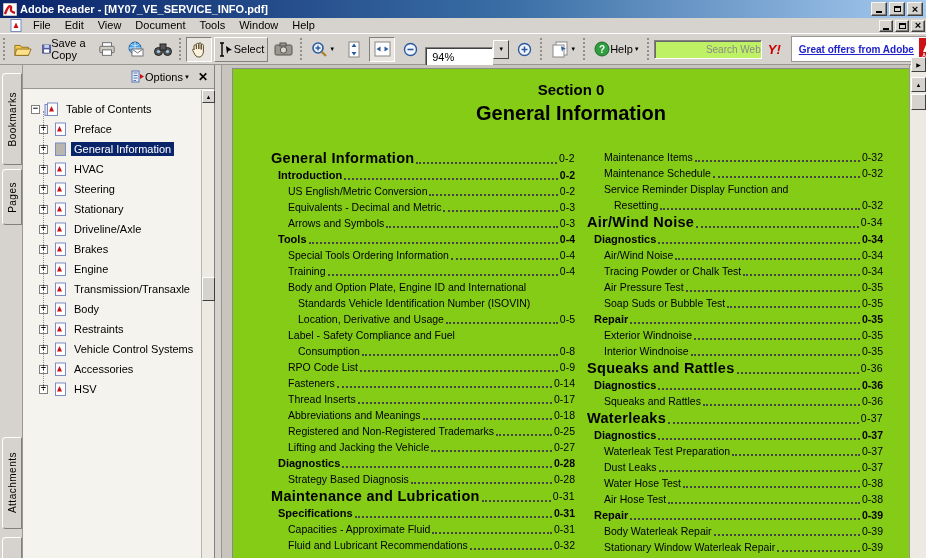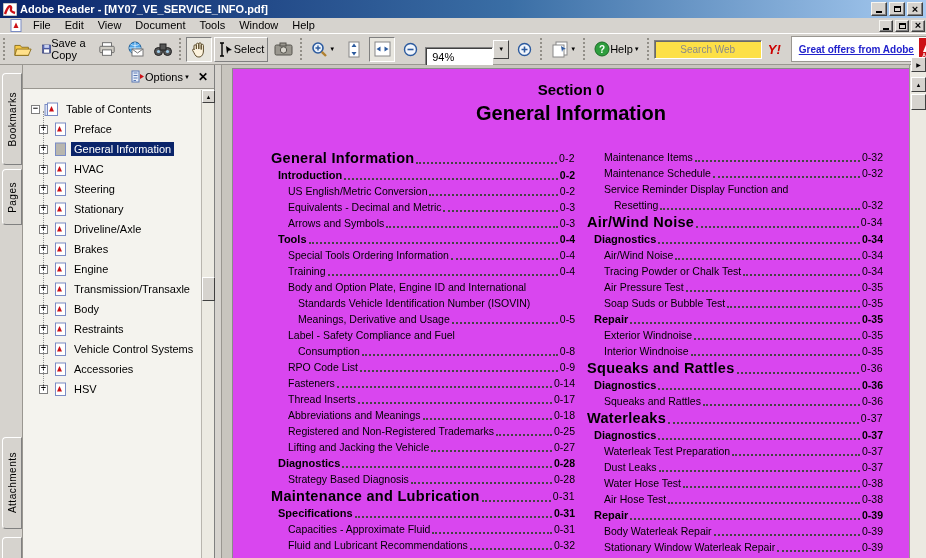--- a/index.html
+++ b/index.html
@@ -42,24 +42,24 @@
   .tbtn.raised { border-color:#fff #808080 #808080 #fff; }
   .tbtn.pressed { border-color:#808080 #fff #fff #808080; background:#e7e5de; }
   .drop-arrow { font-size:6px; color:#000; margin-left:1px; }
   .combo { display:flex; align-items:center; }
   .combo .val { width:68px; height:19px; background:#fff;
     border:1px solid; border-color:#808080 #fff #fff #808080;
     box-shadow:inset 1px 1px 0 #404040; font-size:11px; padding:3px 0 0 6px;margin-top:14px; }
   .combo .dbtn { width:16px; height:19px; background:#d6d3ce;
     border:1px solid; border-color:#fff #404040 #404040 #fff;
     display:flex; align-items:center; justify-content:center; font-size:6px; }
-  .websearch { width:108px; height:19px; background:#fde047;
+  .websearch { width:108px; height:19px; background:#bef264;
     border:1px solid; border-color:#808080 #fff #fff #808080;
     box-shadow:inset 1px 1px 0 #6a6a6a; font-size:10px; color:#7d7d7d;
-    text-align:center; font-family:"Liberation Sans",sans-serif; }
+    text-align:right; font-family:"Liberation Sans",sans-serif; }
   .websearch::placeholder { color:#8a8a8a; }
   .yahoo { color:#cc0000; font-weight:bold; font-style:italic; font-size:13px; margin:0 4px; }
   #offers { margin-left:6px; height:26px; background:#fff;
     border:1px solid #9a9791; display:flex; align-items:center; padding:1px 3px 1px 7px; }
   #offers .link { color:#2222cc; font-size:10px; font-weight:bold;
     text-decoration:underline; white-space:nowrap; }
   #offers .alogo { margin-left:5px; display:flex; flex-direction:column; align-items:center;
     background:#cc1016; width:22px; height:22px; justify-content:center; }
   #offers .alogo .aword { color:#fff; font-size:5px; font-weight:bold; }
 
@@ -97,21 +97,21 @@
     border:1px solid; border-color:#fff #404040 #404040 #fff;
     display:flex; align-items:center; justify-content:center; font-size:6px; color:#000; }
   .pnl-thumb { position:absolute; left:0; top:40%; width:13px; height:24px; background:#d6d3ce;
     border:1px solid; border-color:#fff #404040 #404040 #fff; }
 
   
   #splitter { width:7px; background:#d6d3ce; border-right:1px solid #9a9791; }
 
   
   #docpane { flex:1; background:#c8c5be; position:relative; overflow:hidden; }
-  #page { position:absolute; left:10px; top:3px; right:0; bottom:0; background:#d946ef;
+  #page { position:absolute; left:10px; top:3px; right:0; bottom:0; background:#84cc16;
     border-left:1px solid #8a8a8a; border-top:1px solid #8a8a8a; padding-top:12px; }
   #sectionlabel { text-align:center; font-size:15px; font-weight:bold; color:#000; }
   #pagetitle { text-align:center; font-size:20px; font-weight:bold; color:#000; margin-top:4px; }
   #toccols { display:flex; margin-top:24px; padding:0 26px 0 38px; gap:12px; }
   .toccol { line-height:16px; }
   .toccol.c0 { width:304px; }
   .toccol.c1 { flex:1; }
   .entry { color:#000; }
   .line { display:flex; }
   .line .t { white-space:nowrap; }
@@ -583,21 +583,21 @@
                 <div class="line">
                   <span class="t">Training</span>
                   <span class="dots"></span>
                   <span class="pg">0-4</span>
                 </div>
               </div>
               <div class="entry l3">
                 <div class="plain">Body and Option Plate, Engine ID and International</div>
                 <div class="plain cont">Standards Vehicle Identification Number (ISOVIN)</div>
                 <div class="line cont">
-                  <span class="t">Meanings, Derivative and Usage</span>
+                  <span class="t">Location, Derivative and Usage</span>
                   <span class="dots"></span>
                   <span class="pg">0-5</span>
                 </div>
               </div>
               <div class="entry l3">
                 <div class="plain">Label - Safety Compliance and Fuel</div>
                 <div class="line cont">
                   <span class="t">Consumption</span>
                   <span class="dots"></span>
                   <span class="pg">0-8</span>

